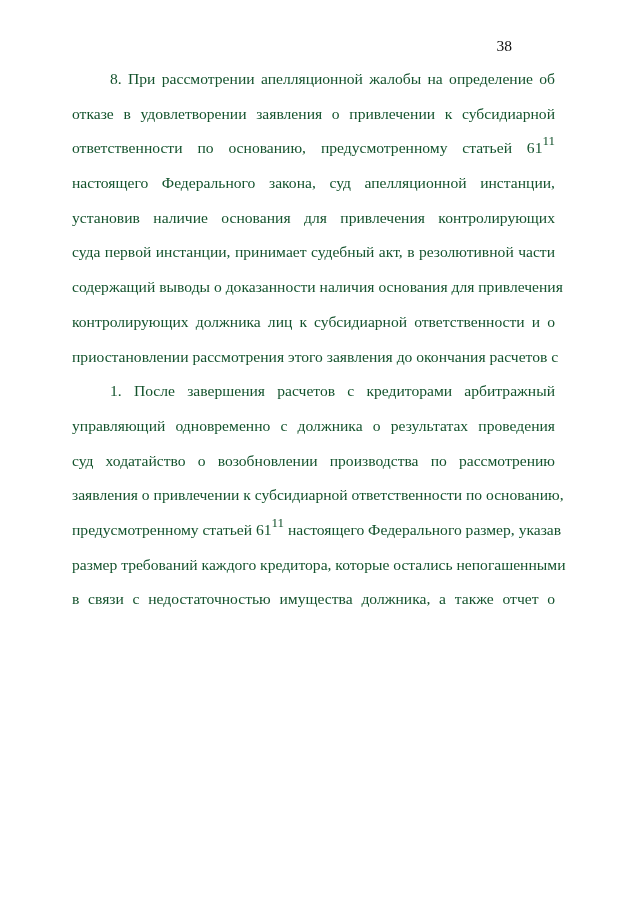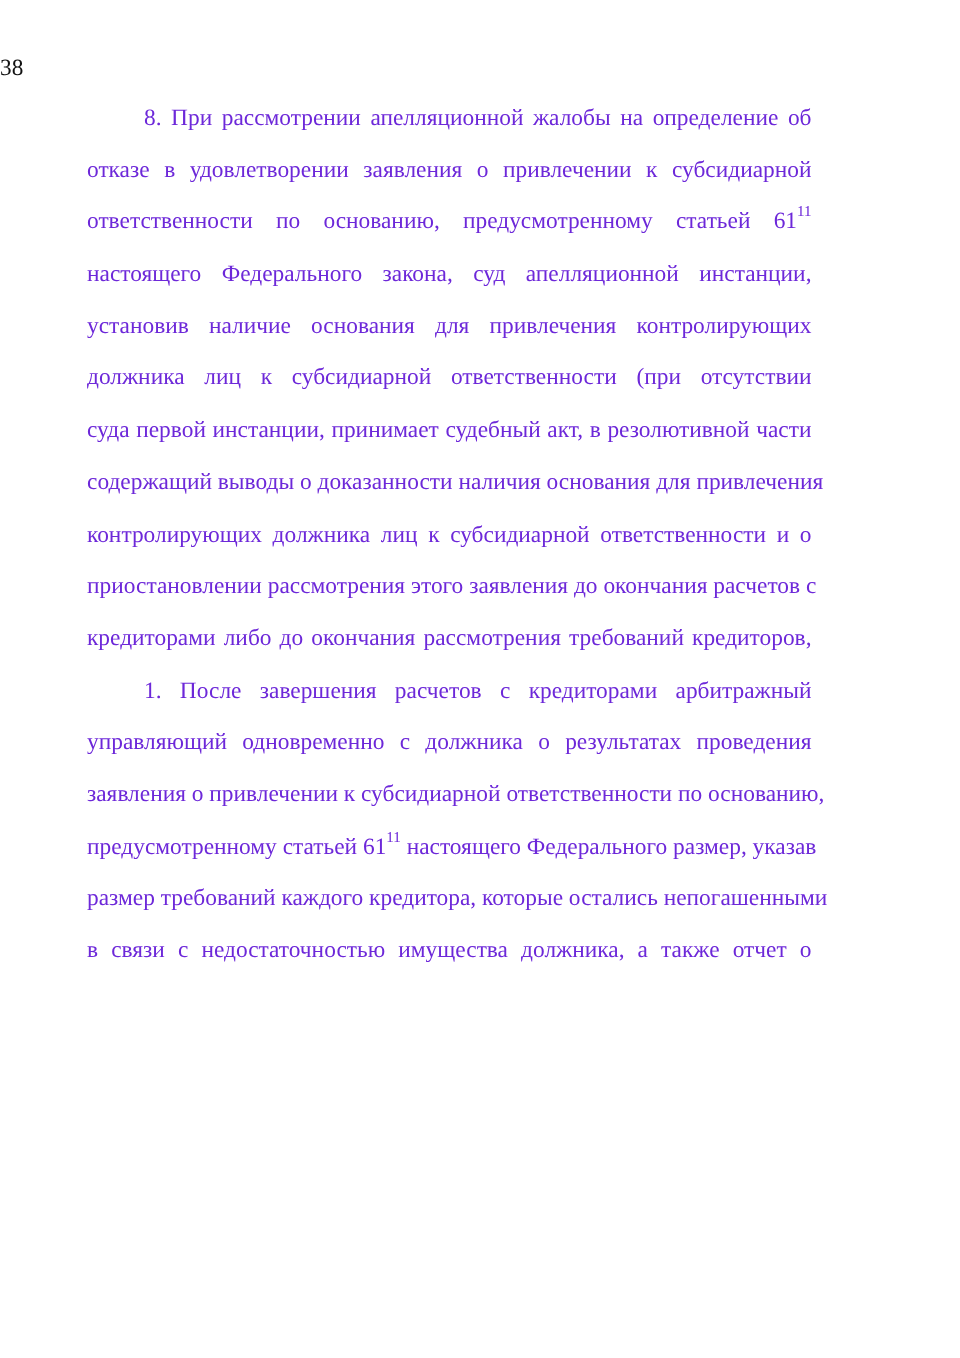--- a/index.html
+++ b/index.html
@@ -1,57 +1,56 @@
 <!DOCTYPE html>
 <html><head>
 <meta charset="utf-8">
 <style>
   html, body { margin: 0; padding: 0; background: #ffffff; }
   body { width: 640px; height: 905px; position: relative; overflow: hidden; }
   .page { position: absolute; left: 0; top: 0; width: 640px; height: 905px; background: #fff; }
   .page-number {
-    position: absolute; top: 37px; left: 0; width: 512px; text-align: left;
+    position: absolute; top: 37px; left: 0; width: 512px; text-align: right;
     font-family: "Liberation Serif", serif; font-size: 15.5px; color: #111;
   }
   .body-text {
-    position: absolute; left: 58px; top: 62px; width: 483px;
-    font-family: "Liberation Serif", serif; font-size: 15.6px; color: #6d28d9;
+    position: absolute; left: 72px; top: 62px; width: 483px;
+    font-family: "Liberation Serif", serif; font-size: 15.6px; color: #14532d;
   }
   .line {
     height: 34.7px; line-height: 34.7px; white-space: nowrap;
     text-align: justify; text-align-last: justify;
   }
   .line.last { text-align-last: left; }
   .line.indent { padding-left: 38px; }
-  sup { font-size: 10px; line-height: 0; vertical-align: 8px; }
+  sup { font-size: 13px; line-height: 0; vertical-align: 8px; }
 </style>
 </head>
 <body>
 
 <div class="page">
   <div class="page-number">38</div>
 
   <div class="body-text">
 
     <div>
       <div class="line indent"><span>8. При рассмотрении апелляционной жалобы на определение об</span></div>
       <div class="line"><span>отказе в удовлетворении заявления о привлечении к субсидиарной</span></div>
       <div class="line"><span>ответственности по основанию, предусмотренному статьей 61</span><sup>11</sup></div>
       <div class="line"><span>настоящего Федерального закона, суд апелляционной инстанции,</span></div>
       <div class="line"><span>установив наличие основания для привлечения контролирующих</span></div>
-      <div class="line"><span>должника лиц к субсидиарной ответственности (при отсутствии</span></div>
       <div class="line"><span>суда первой инстанции, принимает судебный акт, в резолютивной части</span></div>
       <div class="line"><span>содержащий выводы о доказанности наличия основания для привлечения</span></div>
       <div class="line"><span>контролирующих должника лиц к субсидиарной ответственности и о</span></div>
       <div class="line"><span>приостановлении рассмотрения этого заявления до окончания расчетов с</span></div>
-      <div class="line"><span>кредиторами либо до окончания рассмотрения требований кредиторов,</span></div>
     </div>
 
     <div>
       <div class="line indent"><span>1. После завершения расчетов с кредиторами арбитражный</span></div>
       <div class="line"><span>управляющий одновременно с должника о результатах проведения</span></div>
+      <div class="line"><span>суд ходатайство о возобновлении производства по рассмотрению</span></div>
       <div class="line"><span>заявления о привлечении к субсидиарной ответственности по основанию,</span></div>
       <div class="line"><span>предусмотренному статьей 61</span><sup>11</sup><span> настоящего Федерального размер, указав</span></div>
       <div class="line"><span>размер требований каждого кредитора, которые остались непогашенными</span></div>
       <div class="line"><span>в связи с недостаточностью имущества должника, а также отчет о</span></div>
     </div>
   </div>
 </div>
 
 </body></html>

